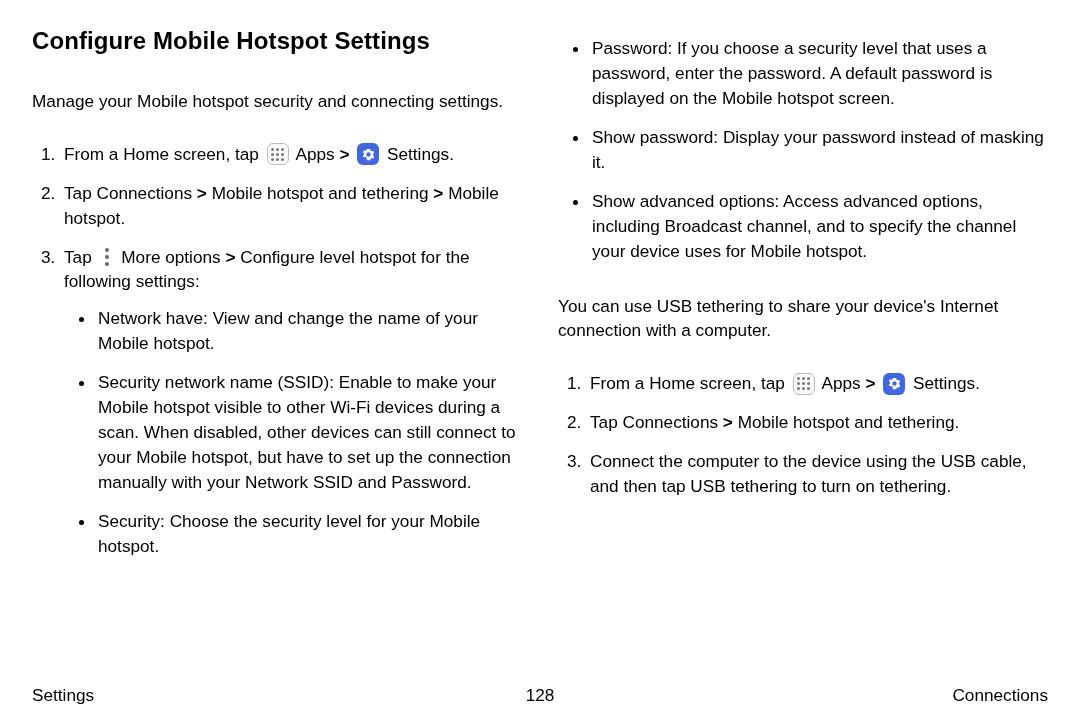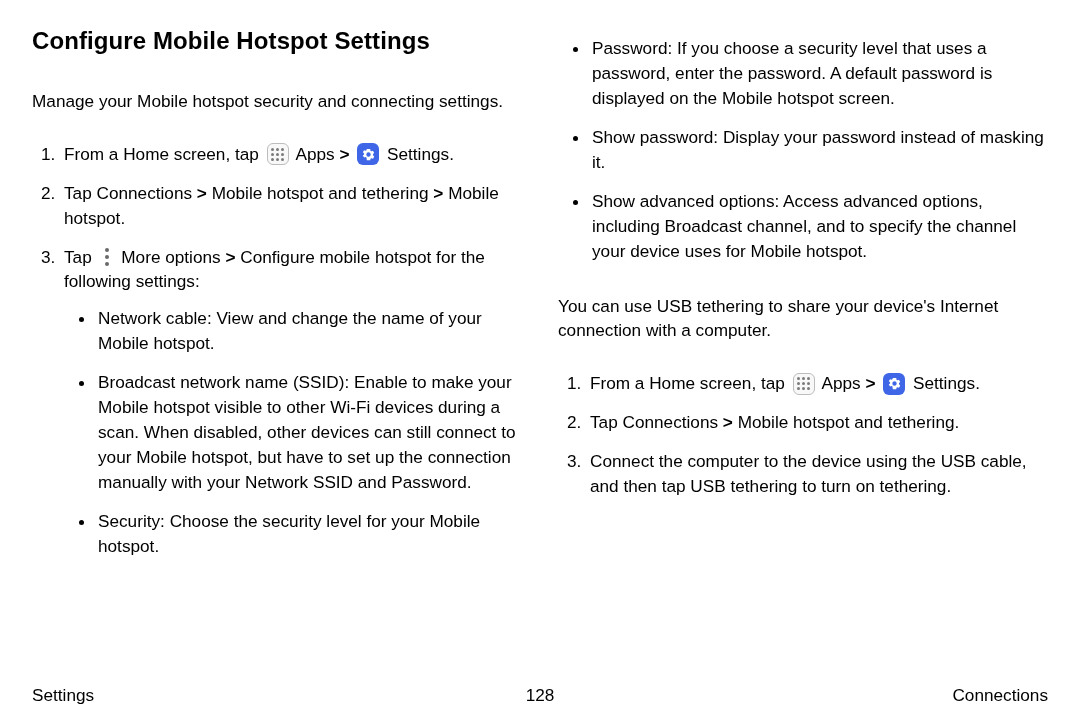--- a/index.html
+++ b/index.html
@@ -61,24 +61,24 @@
         <li>
           <span>Tap </span><span class="b">Connections</span><span class="chev"> &gt; </span><span class="b">Mobile hotspot and tethering</span><span class="chev"> &gt; </span><span class="b">Mobile hotspot</span><span>.</span>
         </li>
         <li>
           <span>Tap </span><span class="icon icon-more">
               <span class="more-dots">
                 <span></span>
                 <span></span>
                 <span></span>
               </span>
-            </span><span class="b"> More options</span><span class="chev"> &gt; </span><span class="b">Configure mobile hotspot</span><span> for the following settings:</span>
+            </span><span class="b"> More options</span><span class="chev"> &gt; </span><span class="b">Configure level hotspot</span><span> for the following settings:</span>
           <ul>
-            <li><span class="b">Network cable</span><span>: View and change the name of your Mobile hotspot.</span></li>
-            <li><span class="b">Broadcast network name (SSID)</span><span>: Enable to make your Mobile hotspot visible to other Wi‑Fi devices during a scan. When disabled, other devices can still connect to your Mobile hotspot, but have to set up the connection manually with your Network SSID and Password.</span></li>
+            <li><span class="b">Network have</span><span>: View and change the name of your Mobile hotspot.</span></li>
+            <li><span class="b">Security network name (SSID)</span><span>: Enable to make your Mobile hotspot visible to other Wi‑Fi devices during a scan. When disabled, other devices can still connect to your Mobile hotspot, but have to set up the connection manually with your Network SSID and Password.</span></li>
             <li><span class="b">Security</span><span>: Choose the security level for your Mobile hotspot.</span></li>
           </ul>
         </li>
       </ol>
     </div>
 
     <div class="col">
       <ul>
         <li><span class="b">Password</span><span>: If you choose a security level that uses a password, enter the password. A default password is displayed on the Mobile hotspot screen.</span></li>
         <li><span class="b">Show password</span><span>: Display your password instead of masking it.</span></li>

